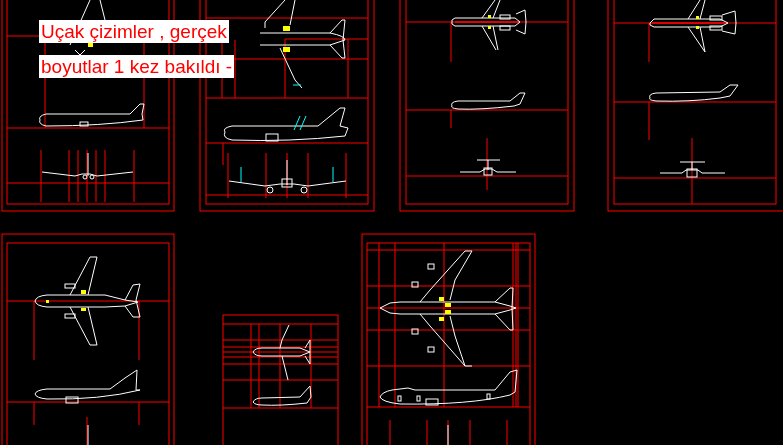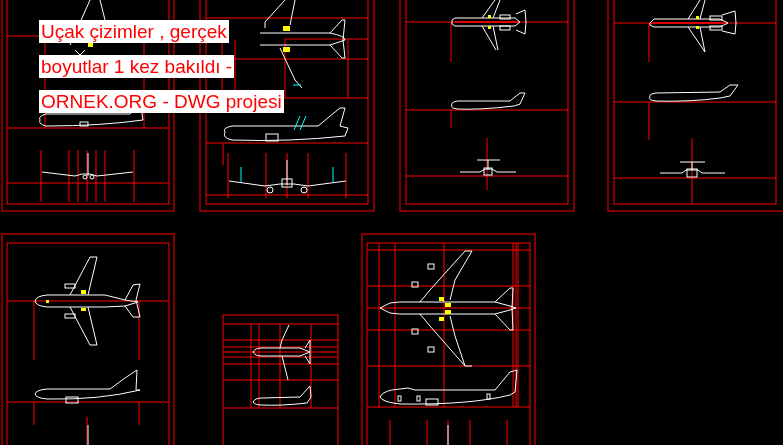--- a/index.html
+++ b/index.html
@@ -238,14 +238,13 @@
     <rect x="439" y="297" width="5" height="4"></rect>
     <rect x="445" y="303" width="6" height="4"></rect>
     <rect x="445" y="310" width="6" height="4"></rect>
     <rect x="439" y="317" width="5" height="4"></rect>
   </g>
 </svg>
 
 <div class="overlay">
   <span class="ov-row"><span class="ov-line">Uçak çizimler , gerçek</span></span>
   <span class="ov-row"><span class="ov-line">boyutlar 1 kez bakıldı -</span></span>
-  <span class="ov-row"><span class="ov-line">ORNEK.ORG - DWG projesi</span></span>
 </div>
 
 </body></html>

